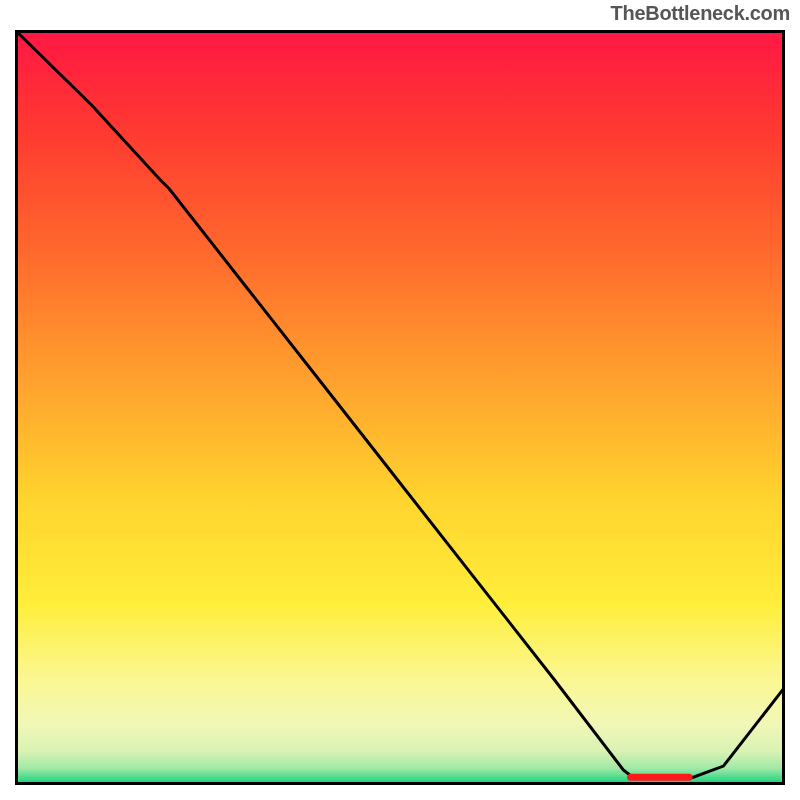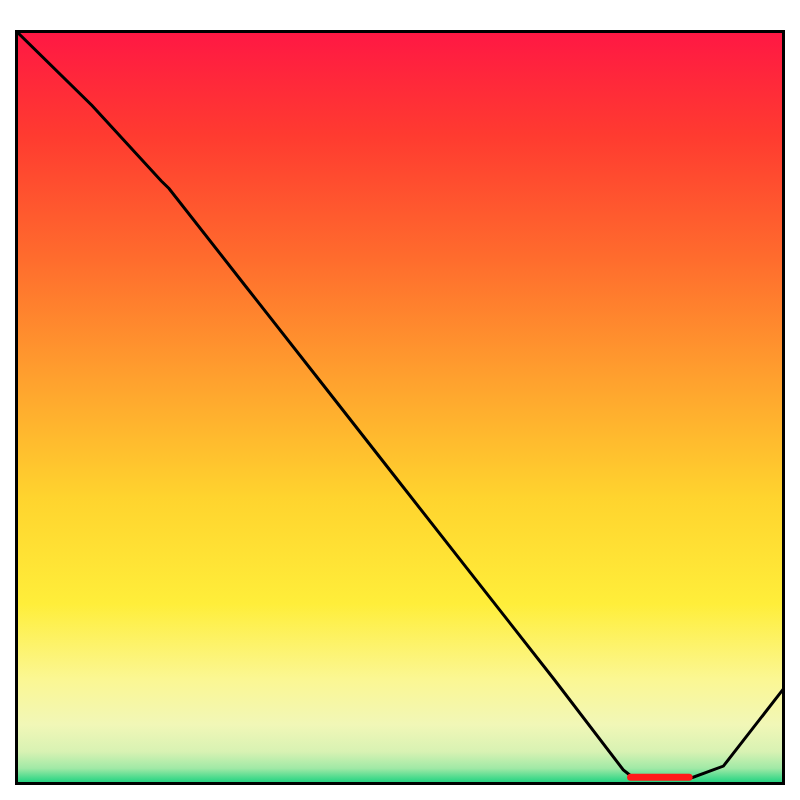--- a/index.html
+++ b/index.html
@@ -35,20 +35,21 @@
   svg {
     display: block;
     width: 100%;
     height: 100%;
   }
 </style>
 </head>
 <body>
 <div class="wrap">
 
+  <div class="attribution">TheBottleneck.com</div>
 
   <div class="plot-box">
     <svg viewBox="0 0 770 755" preserveAspectRatio="none">
       <defs>
         <linearGradient id="bg-grad" x1="0" y1="0" x2="0" y2="1">
             <stop offset="0%" stop-color="#ff1744"></stop>
             <stop offset="14.000000000000002%" stop-color="#ff3b30"></stop>
             <stop offset="30%" stop-color="#ff6b2d"></stop>
             <stop offset="46%" stop-color="#ffa02e"></stop>
             <stop offset="62%" stop-color="#ffd42e"></stop>

